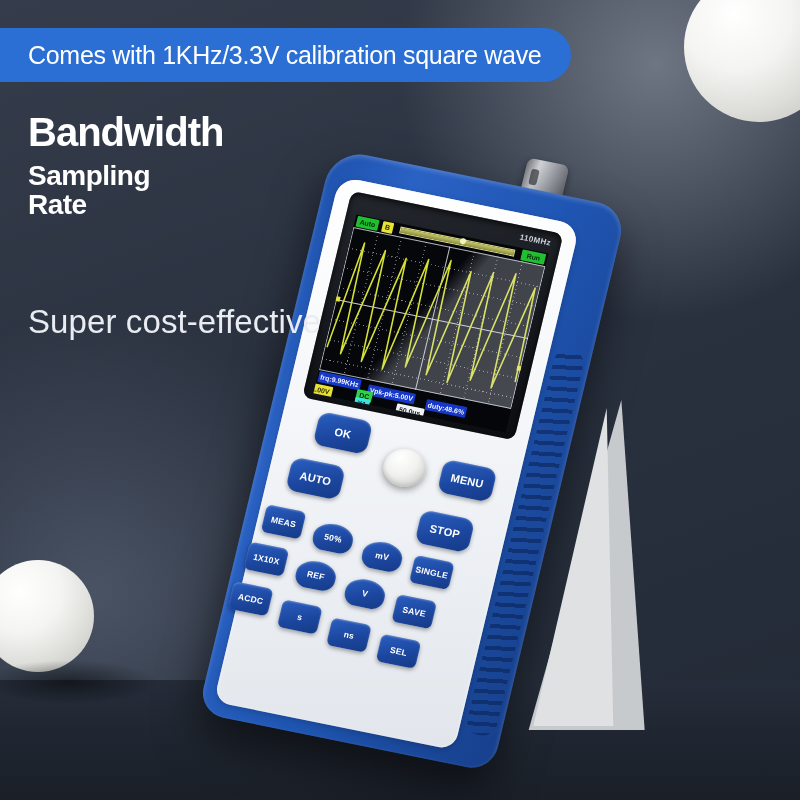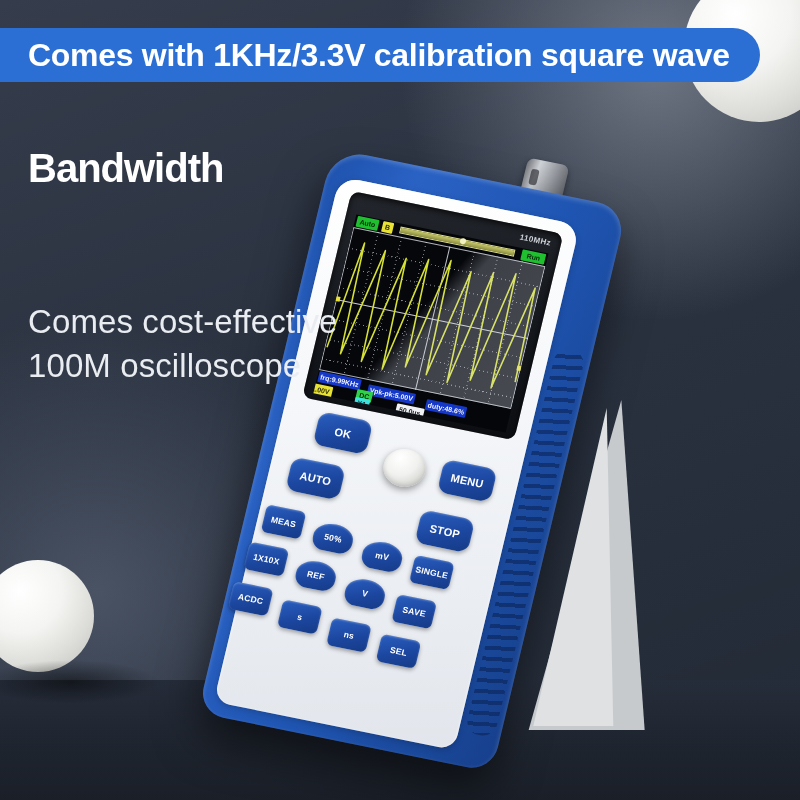--- a/index.html
+++ b/index.html
@@ -39,27 +39,27 @@
 
   
   #banner {
     position:absolute; left:0; top:28px;
     height:54px; padding:0 30px 0 28px;
     display:flex; align-items:center;
     border-radius:0 28px 28px 0;
     z-index:6;
   }
   #banner-text {
-    color:#fff; font-size:32px; font-weight:bold;
+    color:#fff; font-size:25px; font-weight:normal;
     letter-spacing:-.3px; white-space:nowrap;
   }
 
   
   #headline { position:absolute; left:28px; top:110px; z-index:5; color:#fff; }
-  .row1 { display:flex; align-items:baseline; gap:14px;margin-top:36px; }
+  .row1 { display:flex; align-items:baseline; gap:14px; }
   .lbl-bw   { font-size:40px; font-weight:bold; letter-spacing:-1px; }
   .val-bw   { font-size:62px; font-weight:bold; letter-spacing:-2px; line-height:.95; }
   .row2 { display:flex; align-items:center; gap:18px; margin-top:6px; }
   .lbl-sr   { font-size:28px; font-weight:bold; line-height:1.04; letter-spacing:-.5px; }
   .val-sr   { font-size:60px; font-weight:bold; letter-spacing:-2px; line-height:.95; }
 
   #tagline {
     position:absolute; left:28px; top:300px; z-index:5;
     color:#e9ecf1; font-size:33px; font-weight:300; line-height:1.32;
     letter-spacing:.1px;
@@ -234,26 +234,29 @@
 
 <div id="banner" style="background: rgb(43, 111, 212);">
   <span id="banner-text">Comes with 1KHz/3.3V calibration square wave</span>
 </div>
 
 <div id="headline">
   <div class="row1">
     <span class="lbl-bw">Bandwidth</span>
   </div>
   <div class="row2">
+    <span class="lbl-sr">
+      <span>Sampling</span><br>
+      <span>Rate</span>
+    </span>
   </div>
 </div>
 
 <div id="tagline">
-  <div>Comes cost-effective</div>
-  <div>100M oscilloscope</div>
+  <div>Super cost-effective</div>
 </div>
 
 <div id="device-wrap">
 
   <div id="stand"></div>
   <div id="stand-hl"></div>
 
   <div id="device">
     <div id="bnc"></div>
     <div id="shell"></div>

